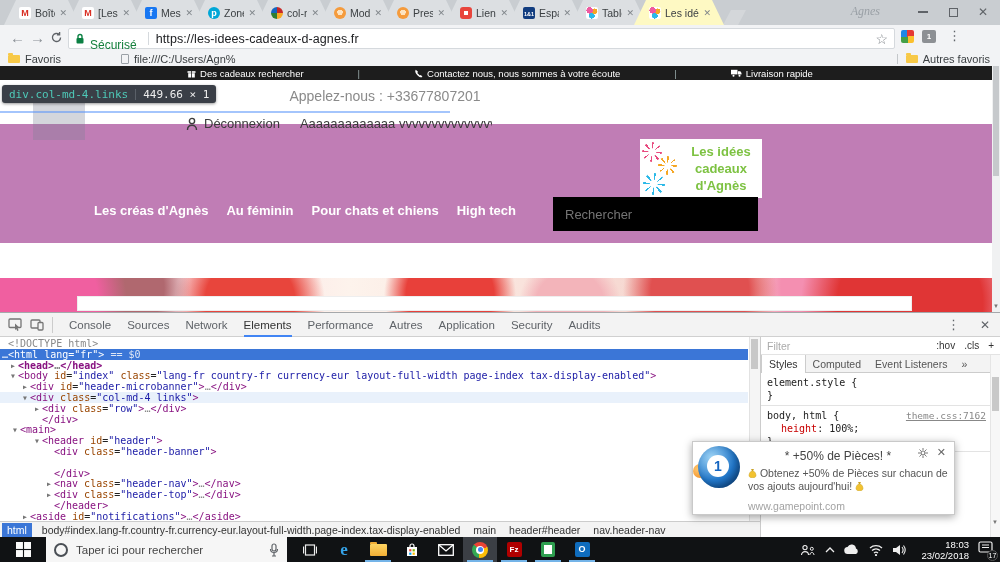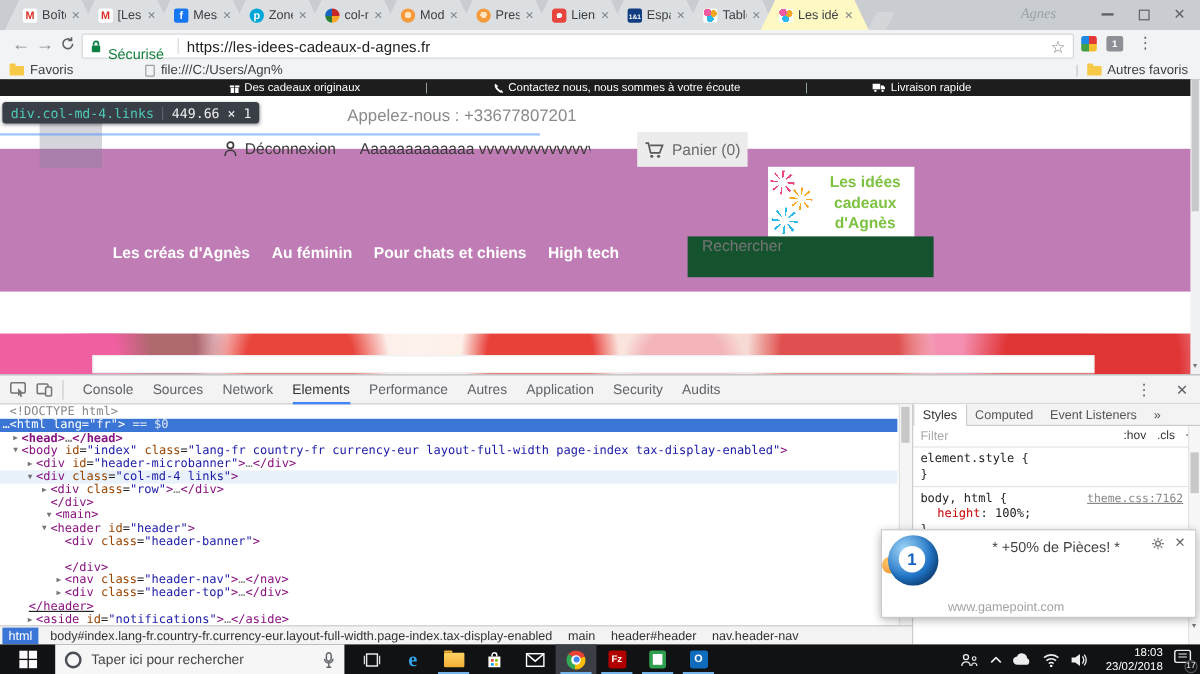--- a/index.html
+++ b/index.html
@@ -72,22 +72,22 @@
   display:flex;align-items:center;justify-content:center;gap:6px;font-size:13px;color:#6b6b6b;z-index:3}
 #pink-header{position:absolute;left:0;top:124px;width:1000px;height:119px;background:#c07db5}
 #site-logo{position:absolute;left:640px;top:139px;width:122px;height:59px;background:#fff;display:flex;z-index:3}
 .petals{border-radius:50%;position:absolute;background:repeating-conic-gradient(currentColor 0 11deg,transparent 11deg 45deg)}
 .petals::after{content:"";position:absolute;left:50%;top:50%;width:38%;height:38%;transform:translate(-50%,-50%);
   background:#fff;border-radius:50%}
 #logo-text{position:absolute;left:42px;top:4px;width:78px;text-align:center;
   font:bold 13px/17px "Liberation Sans",sans-serif;color:#7dc242}
 #main-nav{position:absolute;left:94px;top:203px;display:flex;gap:18px;z-index:3}
 .nav-link{color:#fff;font-weight:bold;font-size:13px;white-space:nowrap}
-#search-box{position:absolute;left:573px;top:197px;width:205px;height:34px;background:#14532d;
-  display:flex;align-items:flex-start;z-index:3}
+#search-box{position:absolute;left:553px;top:197px;width:205px;height:34px;background:#000000;
+  display:flex;align-items:center;z-index:3}
 #search-input{border:0;outline:0;flex:1;padding:0 12px;font-size:13px;color:#999;
   font-family:"Liberation Sans",sans-serif;background:transparent}
 #search-icon{margin-right:10px}
 #banner-strip{position:absolute;left:0;top:278px;width:1000px;height:34px;background:
   radial-gradient(circle at 4% 60%,#f05fa0 0 6%,transparent 9%),
   radial-gradient(circle at 12% 30%,#b0686f 0 5%,transparent 8%),
   radial-gradient(circle at 25% 70%,#e8453c 0 6%,transparent 10%),
   radial-gradient(circle at 45% 50%,#e8403a 0 8%,transparent 12%),
   radial-gradient(circle at 57% 80%,#f3b4ba 0 6%,transparent 9%),
   radial-gradient(circle at 70% 40%,#e05050 0 7%,transparent 11%),
@@ -140,21 +140,21 @@
 #filter-text{font-size:10.5px;color:#aaa;flex:1}
 .fr-item{font-size:10px;color:#333;margin-left:9px}
 .css-block{font:10px/13px "DejaVu Sans Mono",monospace;color:#222;padding:3px 6px;border-bottom:1px solid #e3e3e3;position:relative}
 .css-link{position:absolute;right:14px;top:3px;color:#888;text-decoration:underline;font-size:9.5px}
 .css-prop{color:#c80000}
 .css-indent{padding-left:14px}
 #styles-scroll{position:absolute;right:0;top:18px;width:10px;height:182px;background:#f7f7f7;border-left:1px solid #e5e5e5}
 #styles-thumb{position:absolute;right:1px;top:40px;width:7px;height:34px;background:#c8c8c8}
 
 
-#popup{position:absolute;left:734px;top:441px;width:263px;height:74px;background:#fff;border:1px solid #c9c9c9;
+#popup{position:absolute;left:692px;top:441px;width:263px;height:74px;background:#fff;border:1px solid #c9c9c9;
   box-shadow:0 2px 8px rgba(0,0,0,.35);z-index:20}
 #popup-ball{position:absolute;left:5px;top:4px;width:42px;height:42px;border-radius:50%;
   background:radial-gradient(circle at 32% 28%,#9fd4f5,#2277c9 55%,#0d4a8f 90%);box-shadow:inset -3px -3px 6px rgba(0,0,0,.25)}
 #popup-ball::before{content:"";position:absolute;left:9px;top:9px;width:22px;height:22px;border-radius:50%;background:#fff}
 #popup-ball::after{content:"1";position:absolute;left:9px;top:9px;width:22px;height:22px;border-radius:50%;
   font:bold 14px/22px "Liberation Sans",sans-serif;text-align:center;color:#1565c0}
 #popup-orange{position:absolute;left:0px;top:22px;width:14px;height:14px;border-radius:50%;
   background:radial-gradient(circle at 35% 35%,#ffc66e,#f08a1d)}
 #popup-title{position:absolute;left:55px;top:7px;width:180px;text-align:center;font-size:12px;color:#444}
 #popup-body{position:absolute;left:55px;top:25px;width:200px;font-size:10.5px;line-height:13px;color:#555}
@@ -296,21 +296,21 @@
     </div>
   </div>
 
   <div id="microbanner">
     <span class="mb-item">
       <svg width="9" height="9" viewBox="0 0 9 9">
           <rect x="0.5" y="2.2" width="8" height="1.6" fill="#fff"></rect>
           <rect x="1.2" y="4.2" width="6.6" height="4.3" fill="#fff"></rect>
           <path d="M4.5 2v7" stroke="#1d1d1d" stroke-width="0.8"></path>
         </svg>
-      <span>Des cadeaux originaux</span>
+      <span>Des cadeaux rechercher</span>
     </span>
     <span class="mb-sep">|</span>
     <span class="mb-item">
       <svg width="9" height="9" viewBox="0 0 9 9">
           <path d="M1.8 0.8C0.8 1.8 1 3.8 3.4 6.2 5.8 8.6 7.8 8.8 8.4 7.8L6.9 5.9 5.8 6.5 3.3 4 4 2.7z" fill="#fff"></path>
         </svg>
       <span>Contactez nous, nous sommes à votre écoute</span>
     </span>
     <span class="mb-sep">|</span>
     <span class="mb-item">
@@ -328,28 +328,20 @@
 
   <div id="pink-header"></div>
 
   <div id="account-row">
     <svg width="12" height="14" viewBox="0 0 12 14">
         <circle cx="6" cy="4" r="2.6" fill="none" stroke="#3c3c3c" stroke-width="1.4"></circle>
         <path d="M1.5 13c0-3 2-4.8 4.5-4.8s4.5 1.8 4.5 4.8" fill="none" stroke="#3c3c3c" stroke-width="1.4"></path>
       </svg>
     <span>Déconnexion</span>
     <span id="account-name">Aaaaaaaaaaaaa vvvvvvvvvvvvvvv</span>
-  </div>
-  <div id="cart-btn">
-    <svg width="17" height="16" viewBox="0 0 18 16">
-        <path d="M1 2h2.5l2 8.5h8L16 4H5" fill="none" stroke="#5a5a5a" stroke-width="1.5"></path>
-        <circle cx="6.5" cy="13.5" r="1.4" fill="#5a5a5a"></circle>
-        <circle cx="12.5" cy="13.5" r="1.4" fill="#5a5a5a"></circle>
-      </svg>
-    <span>Panier (0)</span>
   </div>
 
   <div id="site-logo">
     <span class="petals" style="color:#e84a7f;left:2px;top:3px;width:20px;height:20px"></span>
     <span class="petals" style="color:#f5a623;left:18px;top:17px;width:19px;height:19px"></span>
     <span class="petals" style="color:#2bb9e8;left:3px;top:34px;width:22px;height:22px"></span>
     <div id="logo-text">
       <div>Les idées</div>
       <div>cadeaux</div>
       <div>d'Agnès</div>
@@ -413,54 +405,54 @@
 
     <div id="elements-tree">
         <div class="trow" style="padding-left: 8px;"><span class="tk-g">&lt;!DOCTYPE html&gt;</span></div>
         <div class="trow sel" style="padding-left: 2px;"><span class="tk-w">…&lt;html lang="fr"&gt; </span><span class="tk-wd">== $0</span></div>
         <div class="trow" style="padding-left: 18px; font-weight: bold;"><span class="arr">▶</span><span class="tk-t">&lt;head&gt;</span><span class="tk-d">…</span><span class="tk-t">&lt;/head&gt;</span></div>
         <div class="trow" style="padding-left: 18px;"><span class="arr">▼</span><span class="tk-t">&lt;body</span><span class="tk-a"> id</span><span class="tk-p">=</span><span class="tk-v">"index"</span><span class="tk-a"> class</span><span class="tk-p">=</span><span class="tk-v">"lang-fr country-fr currency-eur layout-full-width page-index tax-display-enabled"</span><span class="tk-t">&gt;</span></div>
         <div class="trow" style="padding-left: 30px;"><span class="arr">▶</span><span class="tk-t">&lt;div</span><span class="tk-a"> id</span><span class="tk-p">=</span><span class="tk-v">"header-microbanner"</span><span class="tk-t">&gt;</span><span class="tk-d">…</span><span class="tk-t">&lt;/div&gt;</span></div>
         <div class="trow hov" style="padding-left: 30px;"><span class="arr">▼</span><span class="tk-t">&lt;div</span><span class="tk-a"> class</span><span class="tk-p">=</span><span class="tk-v">"col-md-4 links"</span><span class="tk-t">&gt;</span></div>
         <div class="trow" style="padding-left: 42px;"><span class="arr">▶</span><span class="tk-t">&lt;div</span><span class="tk-a"> class</span><span class="tk-p">=</span><span class="tk-v">"row"</span><span class="tk-t">&gt;</span><span class="tk-d">…</span><span class="tk-t">&lt;/div&gt;</span></div>
         <div class="trow" style="padding-left: 42px;"><span class="tk-t">&lt;/div&gt;</span></div>
-        <div class="trow" style="padding-left: 46px;"><span class="arr">▼</span><span class="tk-t">&lt;main&gt;</span></div>
+        <div class="trow" style="padding-left: 20px;"><span class="arr">▼</span><span class="tk-t">&lt;main&gt;</span></div>
         <div class="trow" style="padding-left: 42px;"><span class="arr">▼</span><span class="tk-t">&lt;header</span><span class="tk-a"> id</span><span class="tk-p">=</span><span class="tk-v">"header"</span><span class="tk-t">&gt;</span></div>
         <div class="trow" style="padding-left: 54px;"><span class="tk-t">&lt;div</span><span class="tk-a"> class</span><span class="tk-p">=</span><span class="tk-v">"header-banner"</span><span class="tk-t">&gt;</span></div>
         <div class="trow" style="padding-left: 54px;"></div>
         <div class="trow" style="padding-left: 54px;"><span class="tk-t">&lt;/div&gt;</span></div>
         <div class="trow" style="padding-left: 54px;"><span class="arr">▶</span><span class="tk-t">&lt;nav</span><span class="tk-a"> class</span><span class="tk-p">=</span><span class="tk-v">"header-nav"</span><span class="tk-t">&gt;</span><span class="tk-d">…</span><span class="tk-t">&lt;/nav&gt;</span></div>
         <div class="trow" style="padding-left: 54px;"><span class="arr">▶</span><span class="tk-t">&lt;div</span><span class="tk-a"> class</span><span class="tk-p">=</span><span class="tk-v">"header-top"</span><span class="tk-t">&gt;</span><span class="tk-d">…</span><span class="tk-t">&lt;/div&gt;</span></div>
-        <div class="trow" style="padding-left: 24px; text-decoration: underline;"><span class="tk-t">&lt;/header&gt;</span></div>
+        <div class="trow" style="padding-left: 54px;"><span class="tk-t">&lt;/header&gt;</span></div>
         <div class="trow" style="padding-left: 30px;"><span class="arr">▶</span><span class="tk-t">&lt;aside</span><span class="tk-a"> id</span><span class="tk-p">=</span><span class="tk-v">"notifications"</span><span class="tk-t">&gt;</span><span class="tk-d">…</span><span class="tk-t">&lt;/aside&gt;</span></div>
       </div>
     <div id="tree-scroll"></div>
     <div id="tree-thumb"></div>
 
     <div id="breadcrumbs">
         <span class="crumb active">html</span>
         <span class="crumb">body#index.lang-fr.country-fr.currency-eur.layout-full-width.page-index.tax-display-enabled</span>
         <span class="crumb">main</span>
         <span class="crumb">header#header</span>
         <span class="crumb">nav.header-nav</span>
       </div>
 
     <div id="styles-panel">
+      <div id="filter-row">
+        <span id="filter-text">Filter</span>
+        <span class="fr-item">:hov</span>
+        <span class="fr-item">.cls</span>
+        <span class="fr-item">+</span>
+      </div>
       <div id="styles-tabs">
           <span class="st-tab active">Styles</span>
           <span class="st-tab">Computed</span>
           <span class="st-tab">Event Listeners</span>
           <span class="st-tab">»</span>
         </div>
-      <div id="filter-row">
-        <span id="filter-text">Filter</span>
-        <span class="fr-item">:hov</span>
-        <span class="fr-item">.cls</span>
-        <span class="fr-item">+</span>
-      </div>
       <div class="css-block">
         <div>element.style {</div>
         <div>}</div>
       </div>
       <div class="css-block">
         <span class="css-link">theme.css:7162</span>
         <div>body, html {</div>
         <div class="css-indent"><span class="css-prop">height</span><span>: 100%;</span></div>
         <div>}</div>
       </div>
@@ -470,20 +462,32 @@
       <div id="styles-scroll"></div>
       <div id="styles-thumb"></div>
       <div style="position:absolute;right:2px;top:182px;font-size:6px;color:#777">▼</div>
     </div>
   </div>
 
   <div id="popup">
     <div id="popup-orange"></div>
     <div id="popup-ball"></div>
     <div id="popup-title">* +50% de Pièces! *</div>
+    <div id="popup-body">
+      <svg width="9" height="10" viewBox="0 0 9 10" style="vertical-align:-1px">
+          <path d="M3 1h3L5 3H4z" fill="#c9a227"></path>
+          <path d="M4.5 3C2 3 1 6 1 7.5 1 9 2.5 9.8 4.5 9.8S8 9 8 7.5C8 6 7 3 4.5 3z" fill="#f2c230" stroke="#c9a227" stroke-width=".5"></path>
+        </svg>
+      <span>Obtenez +50% de Pièces sur chacun de</span><br>
+      <span>vos ajouts aujourd'hui!</span>
+      <svg width="9" height="10" viewBox="0 0 9 10" style="vertical-align:-1px">
+          <path d="M3 1h3L5 3H4z" fill="#c9a227"></path>
+          <path d="M4.5 3C2 3 1 6 1 7.5 1 9 2.5 9.8 4.5 9.8S8 9 8 7.5C8 6 7 3 4.5 3z" fill="#f2c230" stroke="#c9a227" stroke-width=".5"></path>
+        </svg>
+    </div>
     <div id="popup-link">www.gamepoint.com</div>
     <svg id="popup-gear" width="10" height="10" viewBox="0 0 10 10">
         <circle cx="5" cy="5" r="2" fill="none" stroke="#777" stroke-width="1.2"></circle>
         <path d="M5 0v2M5 8v2M0 5h2M8 5h2M1.5 1.5l1.4 1.4M7.1 7.1l1.4 1.4M8.5 1.5 7.1 2.9M2.9 7.1 1.5 8.5" stroke="#777"></path>
       </svg>
     <span id="popup-close">✕</span>
   </div>
 
   <div id="taskbar">
     <div id="start-btn">

